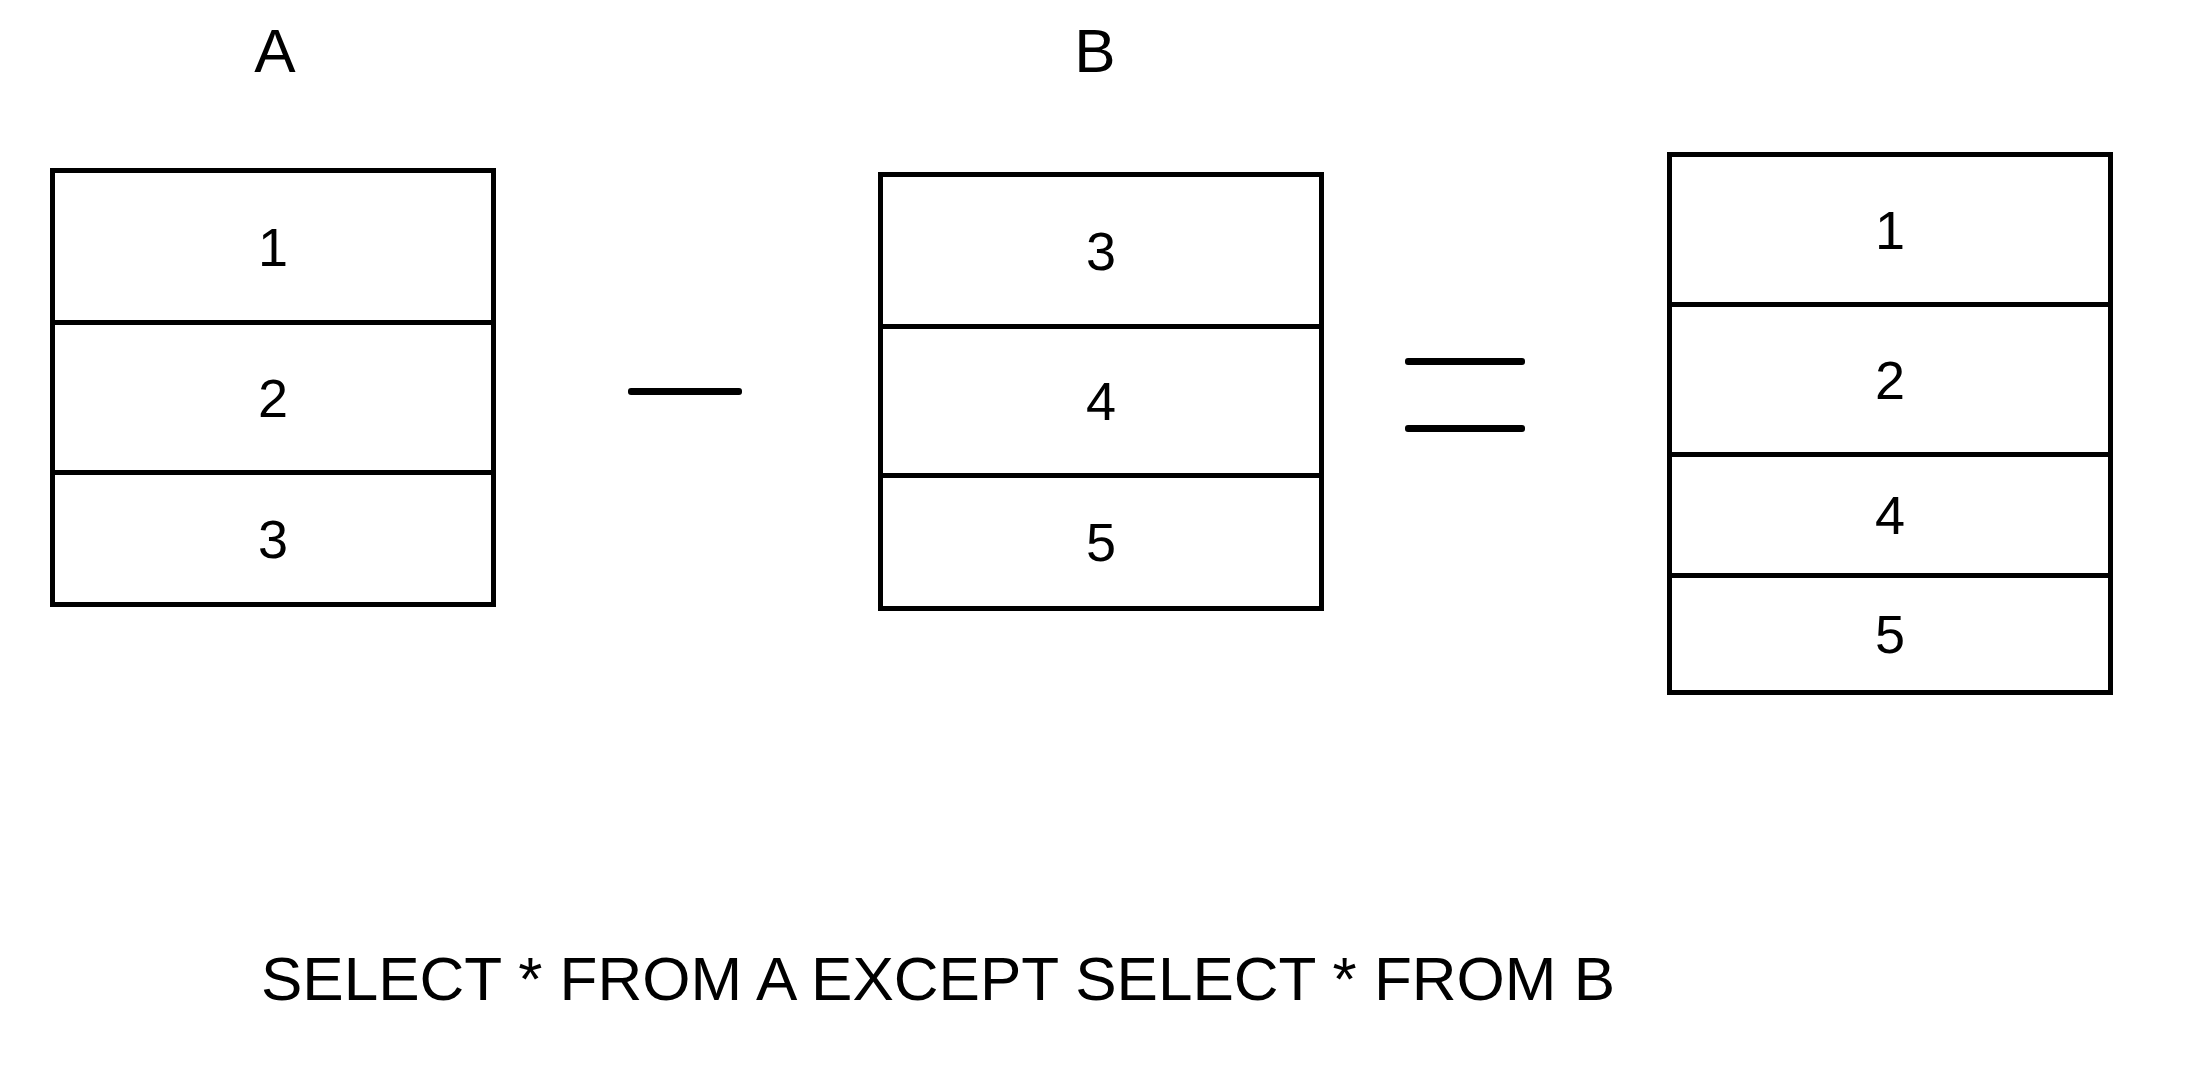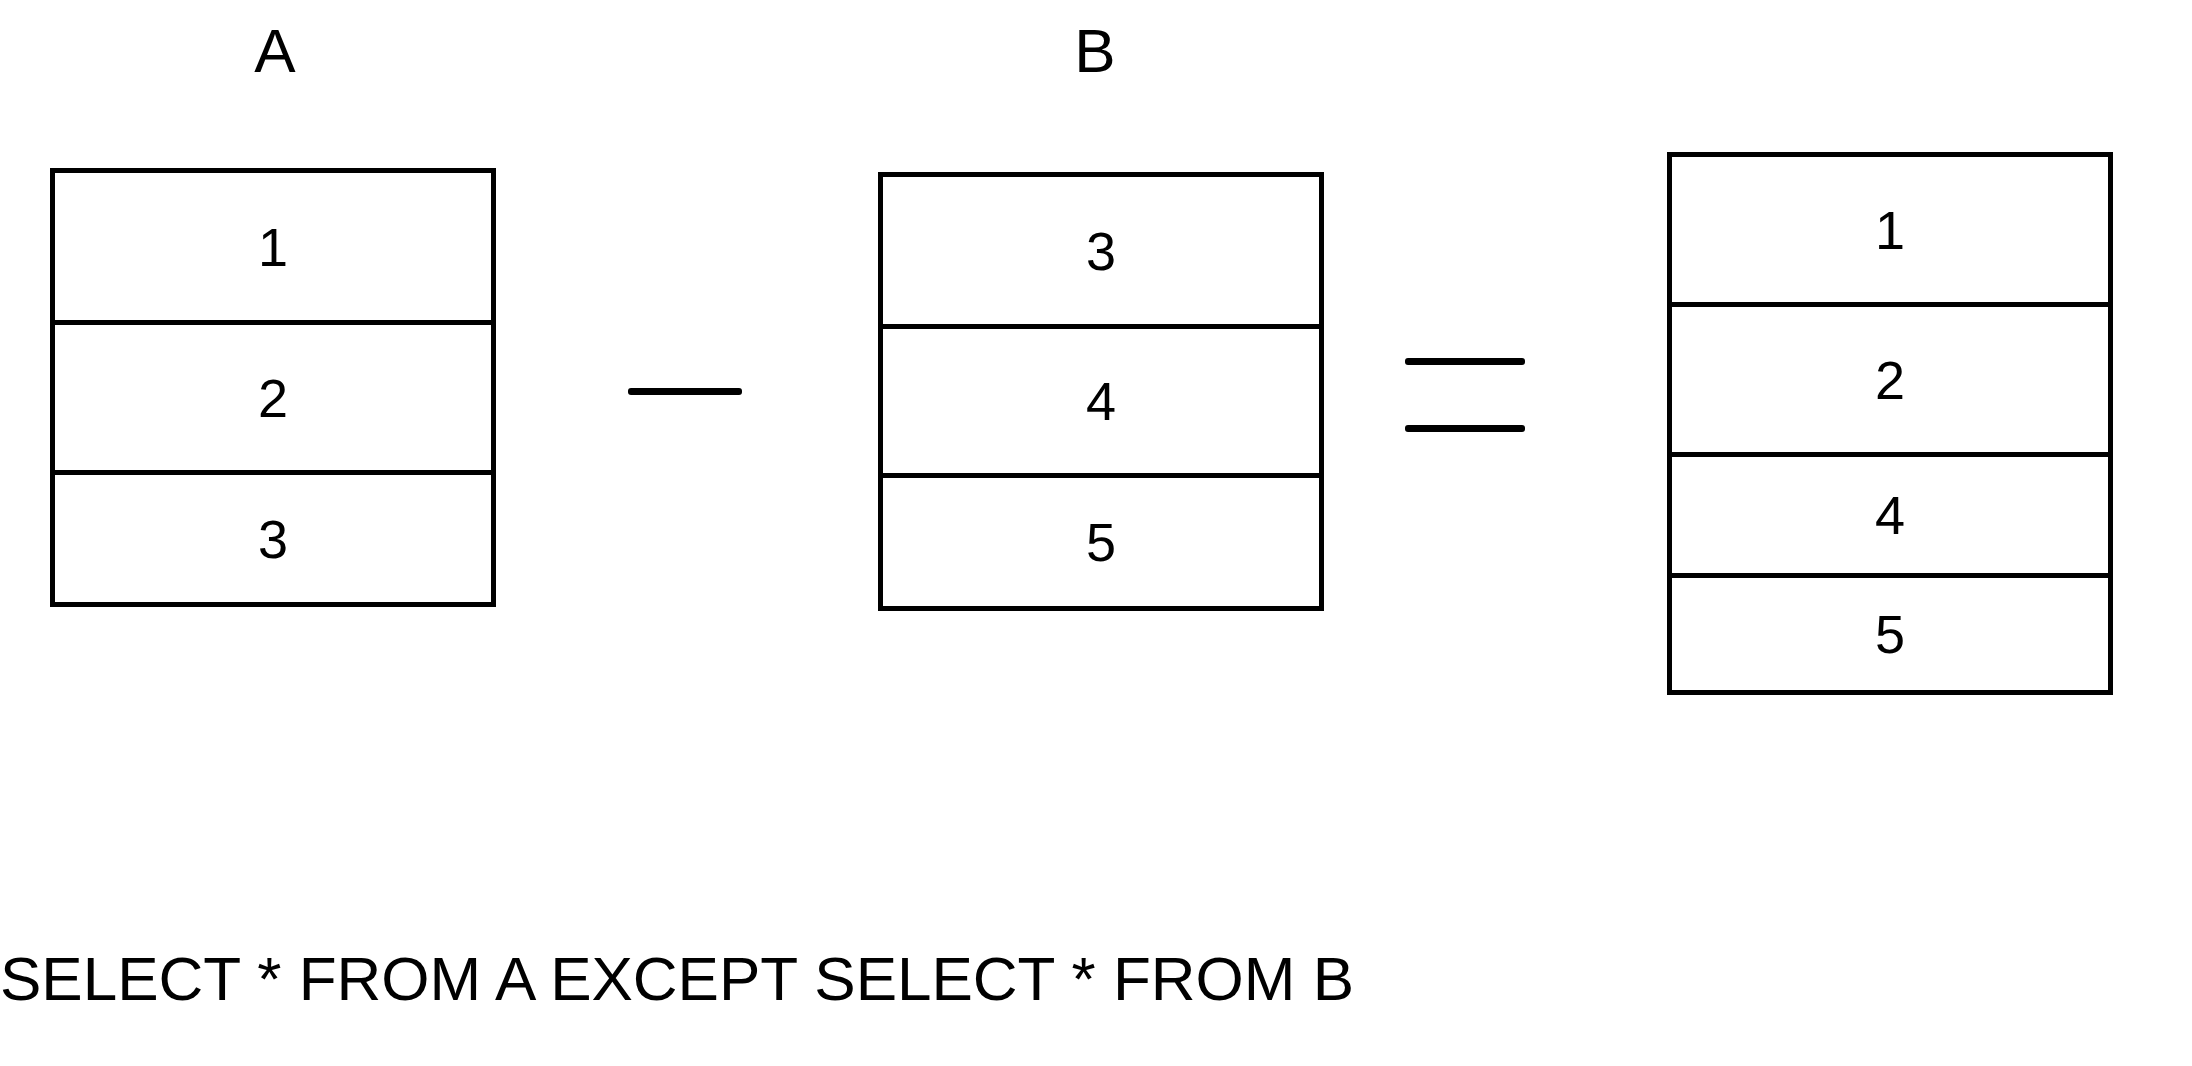--- a/index.html
+++ b/index.html
@@ -109,20 +109,21 @@
   }
   #equals-operator .eq-bar-top { top: 0px; }
   #equals-operator .eq-bar-bottom { top: 67px; }
 
   
   #caption {
     position: absolute;
     left: 0;
     top: 948px;
     width: 1876px;
+    text-align: center;
     font-size: 62px;
     line-height: 1;
     letter-spacing: 0px;
     color: #000000;
     white-space: nowrap;
   }
 </style>
 </head>
 <body>
 

